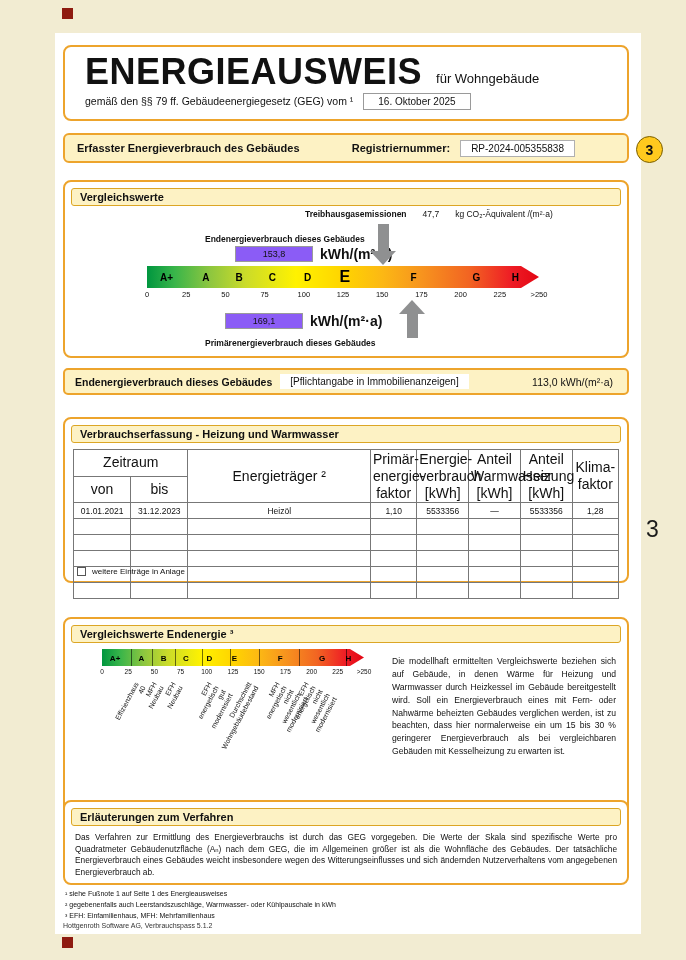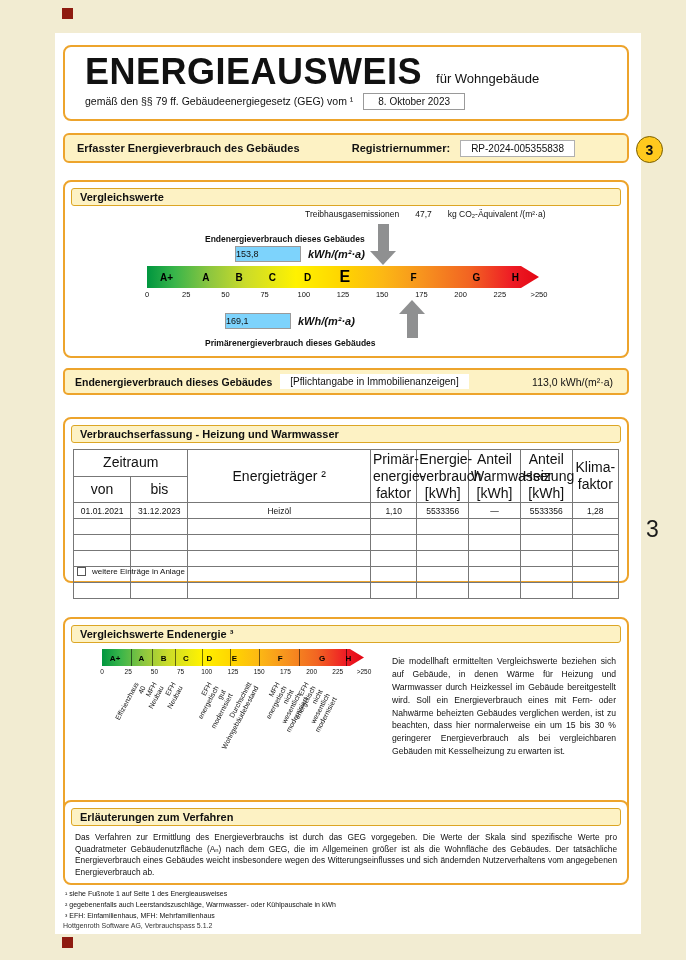--- a/index.html
+++ b/index.html
@@ -44,27 +44,27 @@
   .section { background: #fff; }
   .section-strip {
     position: absolute; left: 6px; right: 6px; top: 6px; height: 18px;
     background: #fdf2c4; border: 1px solid #dca625; border-radius: 3px;
     font-weight: bold; font-size: 11px; line-height: 16px; padding-left: 8px;
   }
 
   
   .sec-consumption { top: 147px; height: 178px; }
   .ghg-row { position: absolute; left: 240px; top: 27px; display: flex; gap: 16px; font-size: 8.5px; align-items: baseline; }
-  .ghg-label { font-weight: normal; }
+  .ghg-label { font-weight: bold; }
   .end-label { position: absolute; left: 140px; top: 52px; font-size: 8.5px; font-weight: bold; }
   .value-row { position: absolute; display: flex; align-items: center; gap: 7px; }
   .value-row-end { left: 170px; top: 64px; }
   .value-row-primary { left: 160px; top: 131px; }
-  .value-box { border: 1px solid #9a9a9a; background: #7dd3fc; width: 66px; text-align: left; font-size: 9px; padding: 2px 0; }
-  .value-unit { font-size: 11px; font-weight: bold; font-style: italic; }
+  .value-box { border: 1px solid #9a9a9a; background: #8b5cf6; width: 78px; text-align: center; font-size: 9px; padding: 2px 0; }
+  .value-unit { font-size: 14px; font-weight: bold; }
   .primary-label { position: absolute; left: 140px; top: 156px; font-size: 8.5px; font-weight: bold; }
 
   .arrow { position: absolute; width: 26px; display: flex; flex-direction: column; align-items: center; }
   .arrow .shaft { width: 11px; background: #8f9091; flex: 1; }
   .arrow .head-down { width: 0; height: 0; border-left: 13px solid transparent; border-right: 13px solid transparent; border-top: 14px solid #8f9091; }
   .arrow .head-up { width: 0; height: 0; border-left: 13px solid transparent; border-right: 13px solid transparent; border-bottom: 14px solid #8f9091; }
   .arrow-down { left: 305px; top: 42px; height: 41px; }
   .arrow-up { left: 334px; top: 118px; height: 38px; }
 
   
@@ -128,21 +128,21 @@
 
 <div class="page">
 
   <div class="box title-box">
     <div class="title-row">
       <span class="main-title">ENERGIEAUSWEIS</span>
       <span class="subtitle">für Wohngebäude</span>
     </div>
     <div class="law-row">
       <span>gemäß den §§ 79 ff. Gebäudeenergiegesetz (GEG) vom ¹</span>
-      <span class="date-box">8. Oktober 2023</span>
+      <span class="date-box">16. Oktober 2025</span>
     </div>
   </div>
 
   <div class="box ystrip reg-bar">
     <span class="reg-section-label">Erfasster Energieverbrauch des Gebäudes</span>
     <span class="reg-label">Registriernummer:</span>
     <span class="reg-number-box">RP-2024-005355838</span>
   </div>
 
   <div class="box section sec-consumption">

